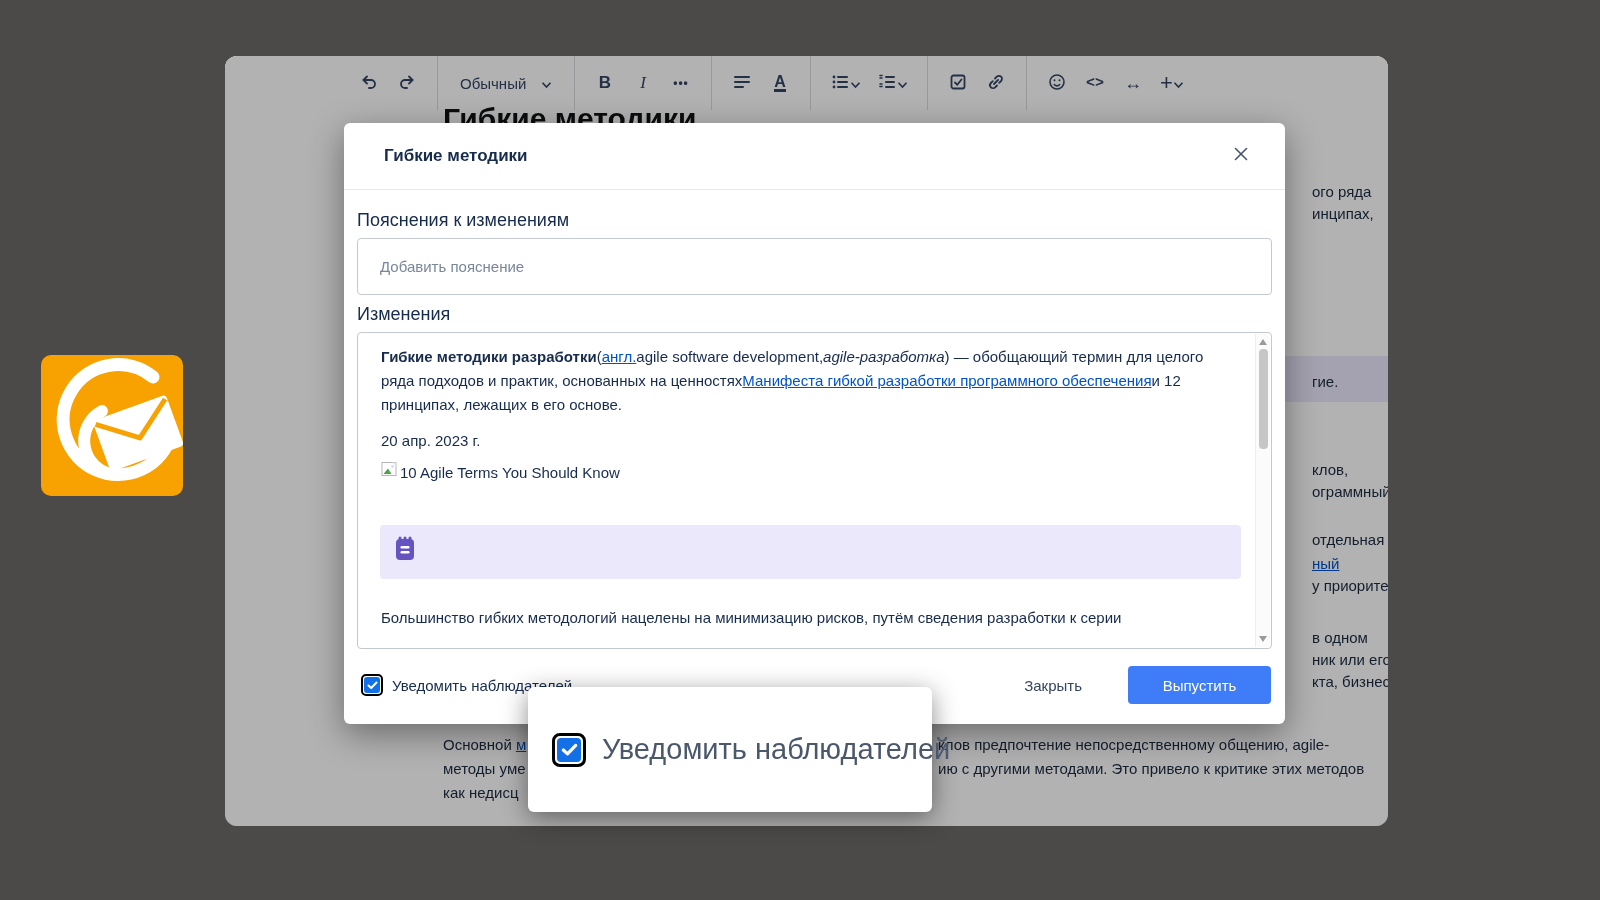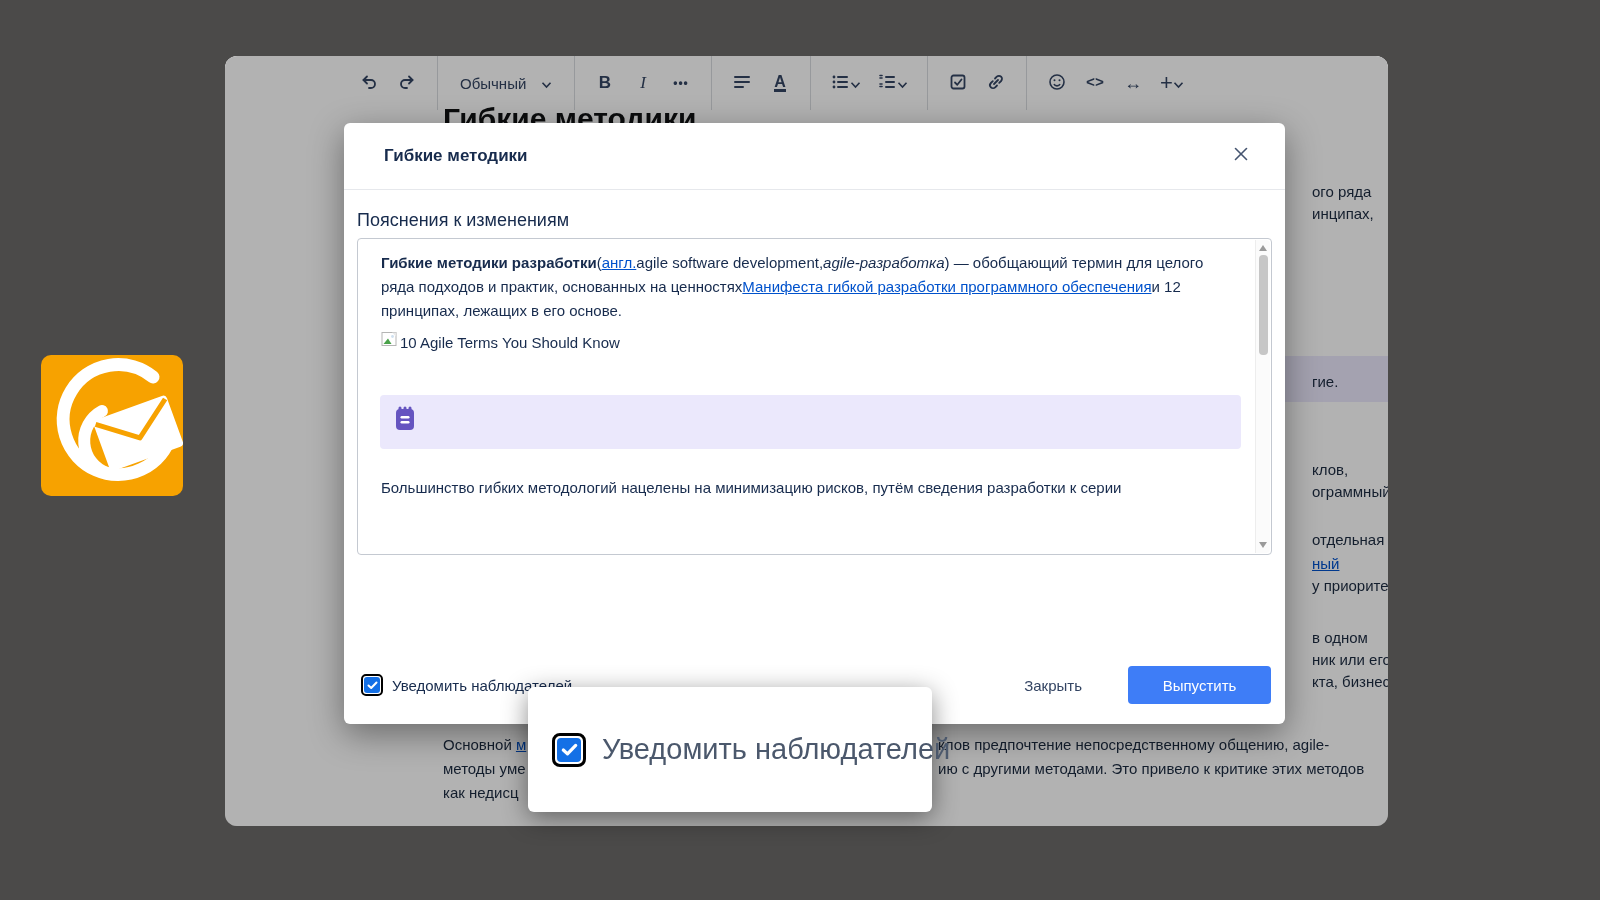--- a/index.html
+++ b/index.html
@@ -249,25 +249,28 @@
         <svg width="16" height="16" viewBox="0 0 16 16" stroke="#44546f" stroke-width="1.6" stroke-linecap="round">
             <line x1="2.5" y1="2.5" x2="13.5" y2="13.5"></line>
             <line x1="13.5" y1="2.5" x2="2.5" y2="13.5"></line>
           </svg>
       </span>
     </span>
   </div>
 
   <div class="m-body">
     <div class="m-label">Пояснения к изменениям</div>
-
+    <input class="m-input" type="text" placeholder="Добавить пояснение" style="">
+
+    <div class="m-label" style="margin-top:9px">Изменения</div>
 
     <div class="preview">
       <div class="pv-content">
         <p><span class="b">Гибкие методики разработки</span><span>(</span><span class="lnk">англ.</span><span>agile software development,</span><span class="i">agile-разработка</span><span>) — обобщающий термин для целого ряда подходов и практик, основанных на ценностях</span><span class="lnk">Манифеста гибкой разработки программного обеспечения</span><span>и 12 принципах, лежащих в его основе.</span></p>
+        <div class="pv-date">20 апр. 2023 г.</div>
         <div class="pv-img">
           <span>
             <svg width="17" height="17" viewBox="0 0 17 17">
                 <rect x="1" y="1.5" width="14" height="13" fill="#fff" stroke="#b5b5b5" stroke-width="1"></rect>
                 <polygon points="2.5,13 7,7.5 10.5,13" fill="#4aa24a"></polygon>
                 <circle cx="11.5" cy="5.5" r="1.4" fill="#cfe0f0"></circle>
                 <path d="M15 1.5 L11 1.5 L15 5.5 Z" fill="#e8e8e8"></path>
               </svg>
           </span>
           <span>10 Agile Terms You Should Know</span>

